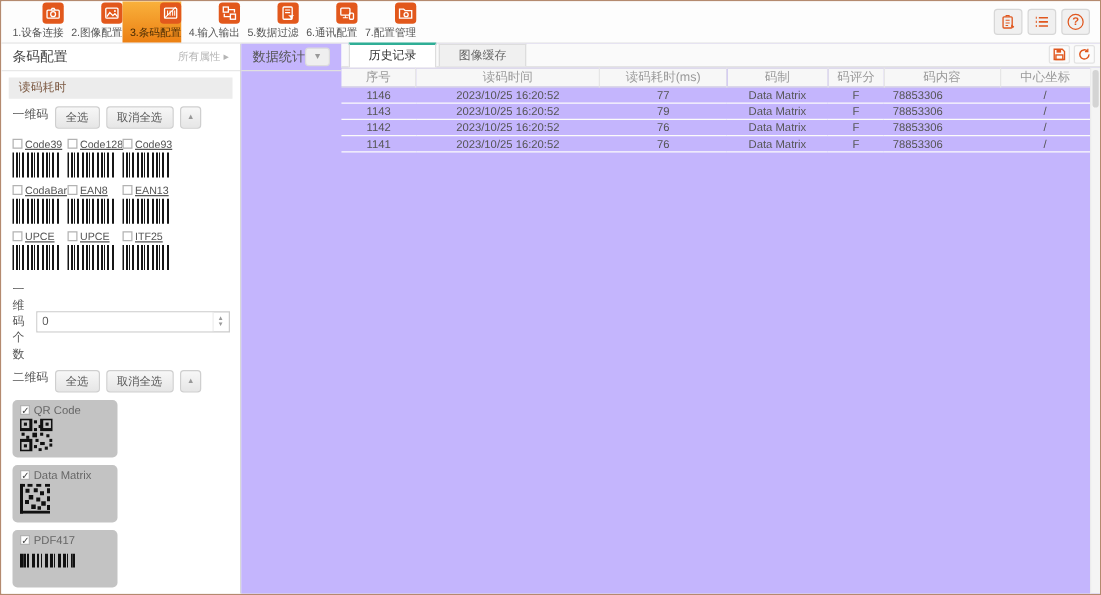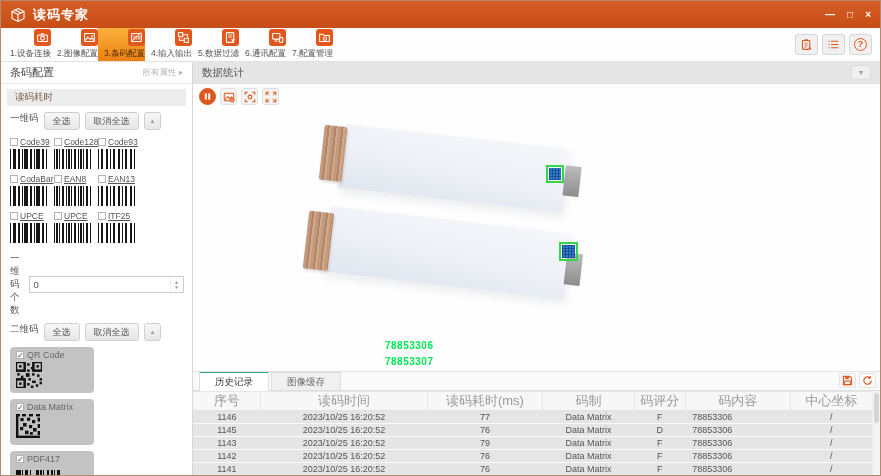--- a/index.html
+++ b/index.html
@@ -46,21 +46,21 @@
   .spin { flex:1; display:flex; border:1px solid #ccc; height:17px; background:#fff; }
   .spin input { flex:1; min-width:0; border:none; font-size:9.5px; padding:0 4px; color:#555; outline:none; font-family:inherit; }
   .spin-arrows { width:13px; display:flex; flex-direction:column; align-items:center; justify-content:center; color:#999; font-size:5px; line-height:5px; border-left:1px solid #eee; }
   .card-grid { display:flex; flex-wrap:wrap; gap:6px; padding:4px 9px 0; }
   .card { width:84px; height:46px; background:#c3c3c3; border-radius:4px; padding:3px 6px; }
   .card-top { display:flex; align-items:center; gap:3px; font-size:9px; color:#666; white-space:nowrap; }
   .pdf-stripes { width:44px; height:11px; margin-top:6px; border-left:3px solid #111; border-right:2px solid #111;
     background:repeating-linear-gradient(90deg,#111 0 2px,transparent 2px 3px,#111 3px 4px,transparent 4px 6.5px,#111 6.5px 9px,transparent 9px 10.5px); }
 
   
-  .right { flex:1; min-width:0; display:flex; flex-direction:column; background:#e5e5e5; }
+  .right { flex:1; min-width:0; display:flex; background:#c4b5fd; }
   .stats-header { height:22px; flex:0 0 auto; border-bottom:1px solid #e0e0e0; display:flex; align-items:center; padding:0 9px 0 9px; font-size:10.5px; color:#555; }
   .stats-collapse { margin-left:auto; width:20px; height:15px; background:#efefef; border:1px solid #dcdcdc; border-radius:3px; font-size:7px; color:#999; text-align:center; line-height:13px; }
 
   .viewer { height:288px; flex:0 0 auto; position:relative; border-bottom:1px solid #e3e3e3; overflow:hidden; background:#fefefe; }
   .vtoolbar { position:absolute; top:4px; left:6px; display:flex; gap:4px; z-index:5; }
   .vbtn { width:17px; height:17px; display:flex; align-items:center; justify-content:center; background:#f4f4f4; border:1px solid #e0e0e0; border-radius:3px; }
   .vbtn.pause { background:#e0571e; border-color:#e0571e; border-radius:50%; }
 
   .cell { position:absolute; }
   .cell-body { position:relative; background:linear-gradient(186deg,#f5f7fa 0%,#edf0f6 55%,#e1e5ee 100%); box-shadow:2px 5px 8px rgba(80,90,110,.10); }
@@ -73,49 +73,34 @@
 
   
   .bottom { flex:1; min-height:0; display:flex; flex-direction:column; }
   .htabs { height:19px; flex:0 0 auto; display:flex; align-items:flex-end; background:#fafafa; border-bottom:1px solid #ddd; padding-left:6px; }
   .htab { height:18px; line-height:17px; padding:0 15px; font-size:9.5px; color:#666; background:#f0f0f0; border:1px solid #ddd; border-bottom:none; margin-right:2px; cursor:default; }
   .htab.active { background:#fff; border-top:2px solid #2fae96; color:#333; margin-bottom:-1px; height:20px; }
   .hicons { margin-left:auto; display:flex; gap:3px; padding:0 4px 2px; }
   .hbtn { width:17px; height:15px; border:1px solid #e3e3e3; background:#fbfbfb; border-radius:2px; display:flex; align-items:center; justify-content:center; }
   .table-wrap { flex:1; min-height:0; overflow:hidden; position:relative; }
   table { width:calc(100% - 8px); border-collapse:collapse; table-layout:fixed; }
-  thead th { background:#f7f7f7; border-top:1px solid #e6e6e6; border-bottom:1px solid #e2e2e2; border-right:1px solid #e6e6e6; font-size:13px; color:#9a9a9a; font-weight:normal; height:14px; padding:0 2px; white-space:nowrap; overflow:hidden; }
+  thead th { background:#f7f7f7; border-top:1px solid #e6e6e6; border-bottom:1px solid #e2e2e2; border-right:1px solid #e6e6e6; font-size:10px; color:#9a9a9a; font-weight:normal; height:14px; padding:0 2px; white-space:nowrap; overflow:hidden; }
   thead th:last-child { border-right:none; }
   tbody td { font-size:9px; color:#555; height:13px; padding:0 4px; text-align:center; white-space:nowrap; overflow:hidden; border-bottom:1px solid #fbfbfb; }
   tbody td.al { text-align:left; padding-left:7px; }
   .vscroll { position:absolute; right:0; top:0; bottom:0; width:8px; background:#f4f4f4; border-left:1px solid #ececec; }
   .vthumb { position:absolute; left:1px; right:1px; top:2px; height:30px; background:#d4d4d4; border-radius:3px; }
 
   svg { display:block; }
 </style>
 </head>
 <body>
 
 <div class="window">
 
-  <div class="titlebar">
-    <span class="logo">
-      <svg width="16" height="16" viewBox="0 0 16 16" fill="none" stroke="#fff" stroke-width="1.1">
-        <path d="M8 1.5 14 4.5v7L8 14.5 2 11.5v-7z"></path>
-          <path d="M2 4.5 8 7.5l6-3M8 7.5v7"></path>
-          <path d="M5 3l6 3"></path>
-      </svg>
-    </span>
-    <span class="app-title">读码专家</span>
-    <span class="win-controls">
-      <span class="win-btn">—</span>
-      <span class="win-btn">□</span>
-      <span class="win-btn">×</span>
-    </span>
-  </div>
 
   <div class="toolbar">
     <div class="tab">
       <span class="ticon">
         <svg width="13" height="13" viewBox="0 0 16 16" fill="none" stroke="#fff" stroke-width="1.3">
             <rect x="2" y="5" width="12" height="8" rx="1"></rect>
             <circle cx="8" cy="9" r="2.4"></circle>
             <path d="M6 5l1-1.6h2L10 5"></path>
           </svg>
       </span>
@@ -497,29 +482,20 @@
                 <th>中心坐标</th>
               </tr>
             </thead>
             <tbody>
               <tr>
                 <td>1146</td>
                   <td>2023/10/25 16:20:52</td>
                   <td>77</td>
                   <td>Data Matrix</td>
                   <td>F</td>
-                  <td class="al">78853306</td>
-                  <td>/</td>
-              </tr>
-              <tr>
-                <td>1145</td>
-                  <td>2023/10/25 16:20:52</td>
-                  <td>76</td>
-                  <td>Data Matrix</td>
-                  <td>D</td>
                   <td class="al">78853306</td>
                   <td>/</td>
               </tr>
               <tr>
                 <td>1143</td>
                   <td>2023/10/25 16:20:52</td>
                   <td>79</td>
                   <td>Data Matrix</td>
                   <td>F</td>
                   <td class="al">78853306</td>

